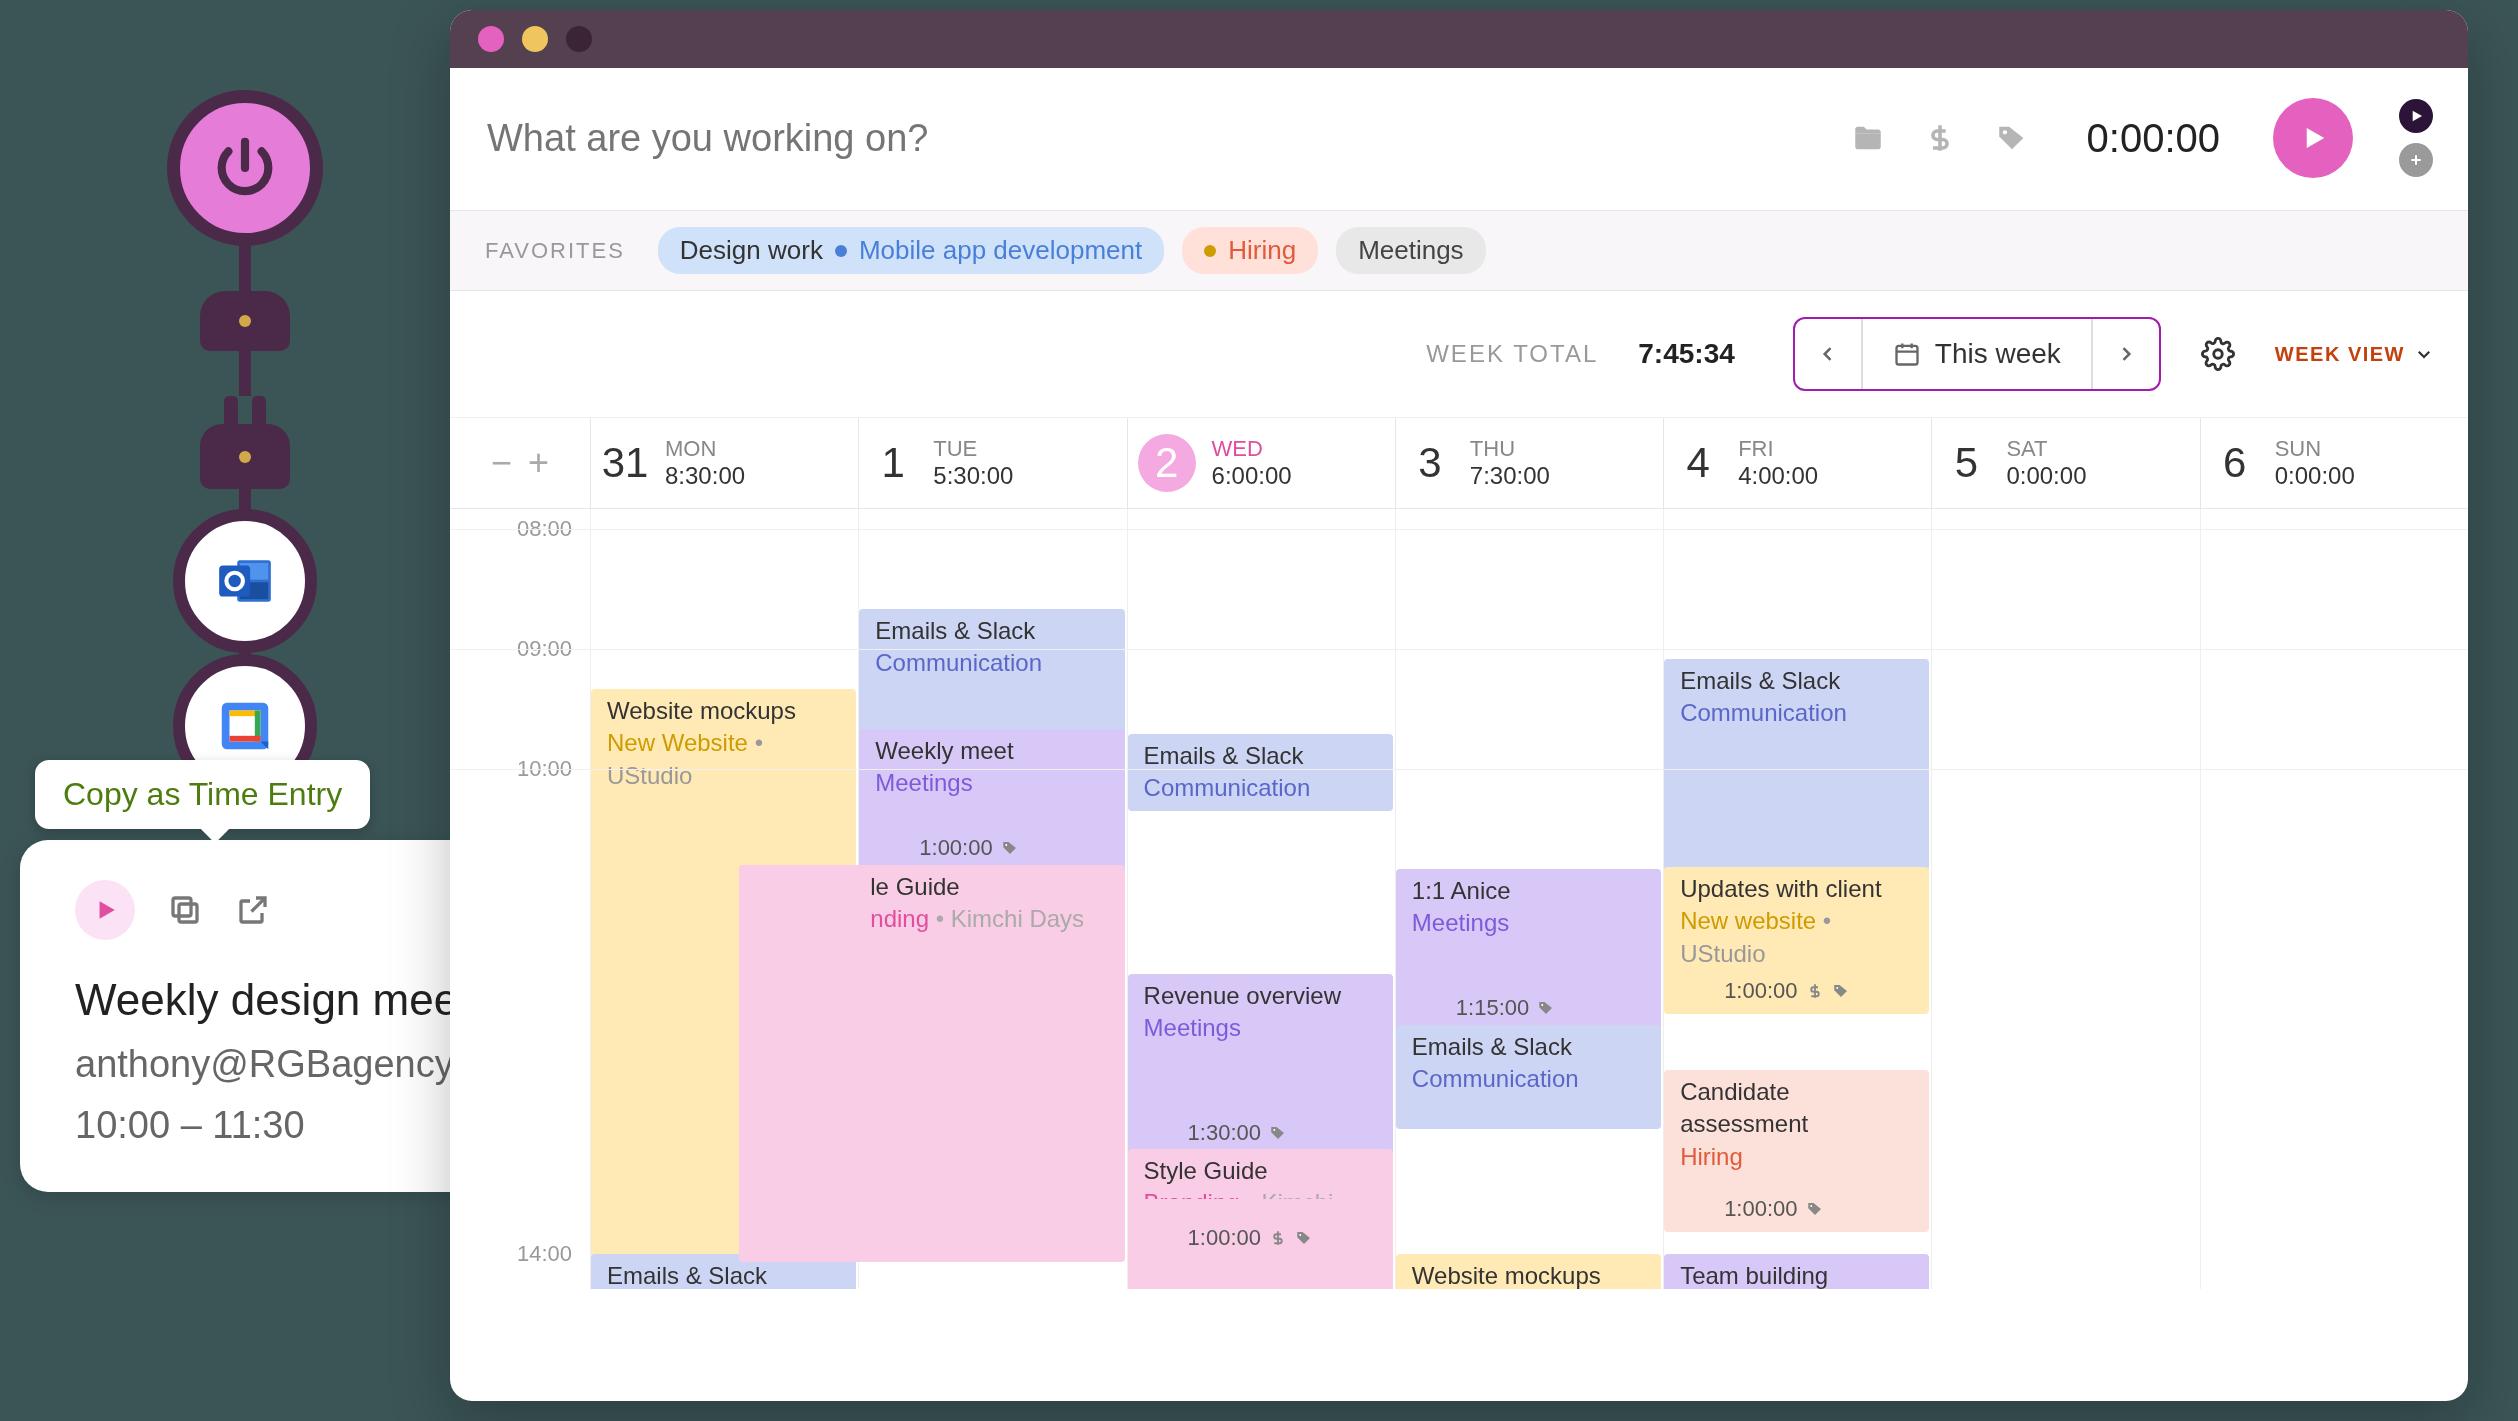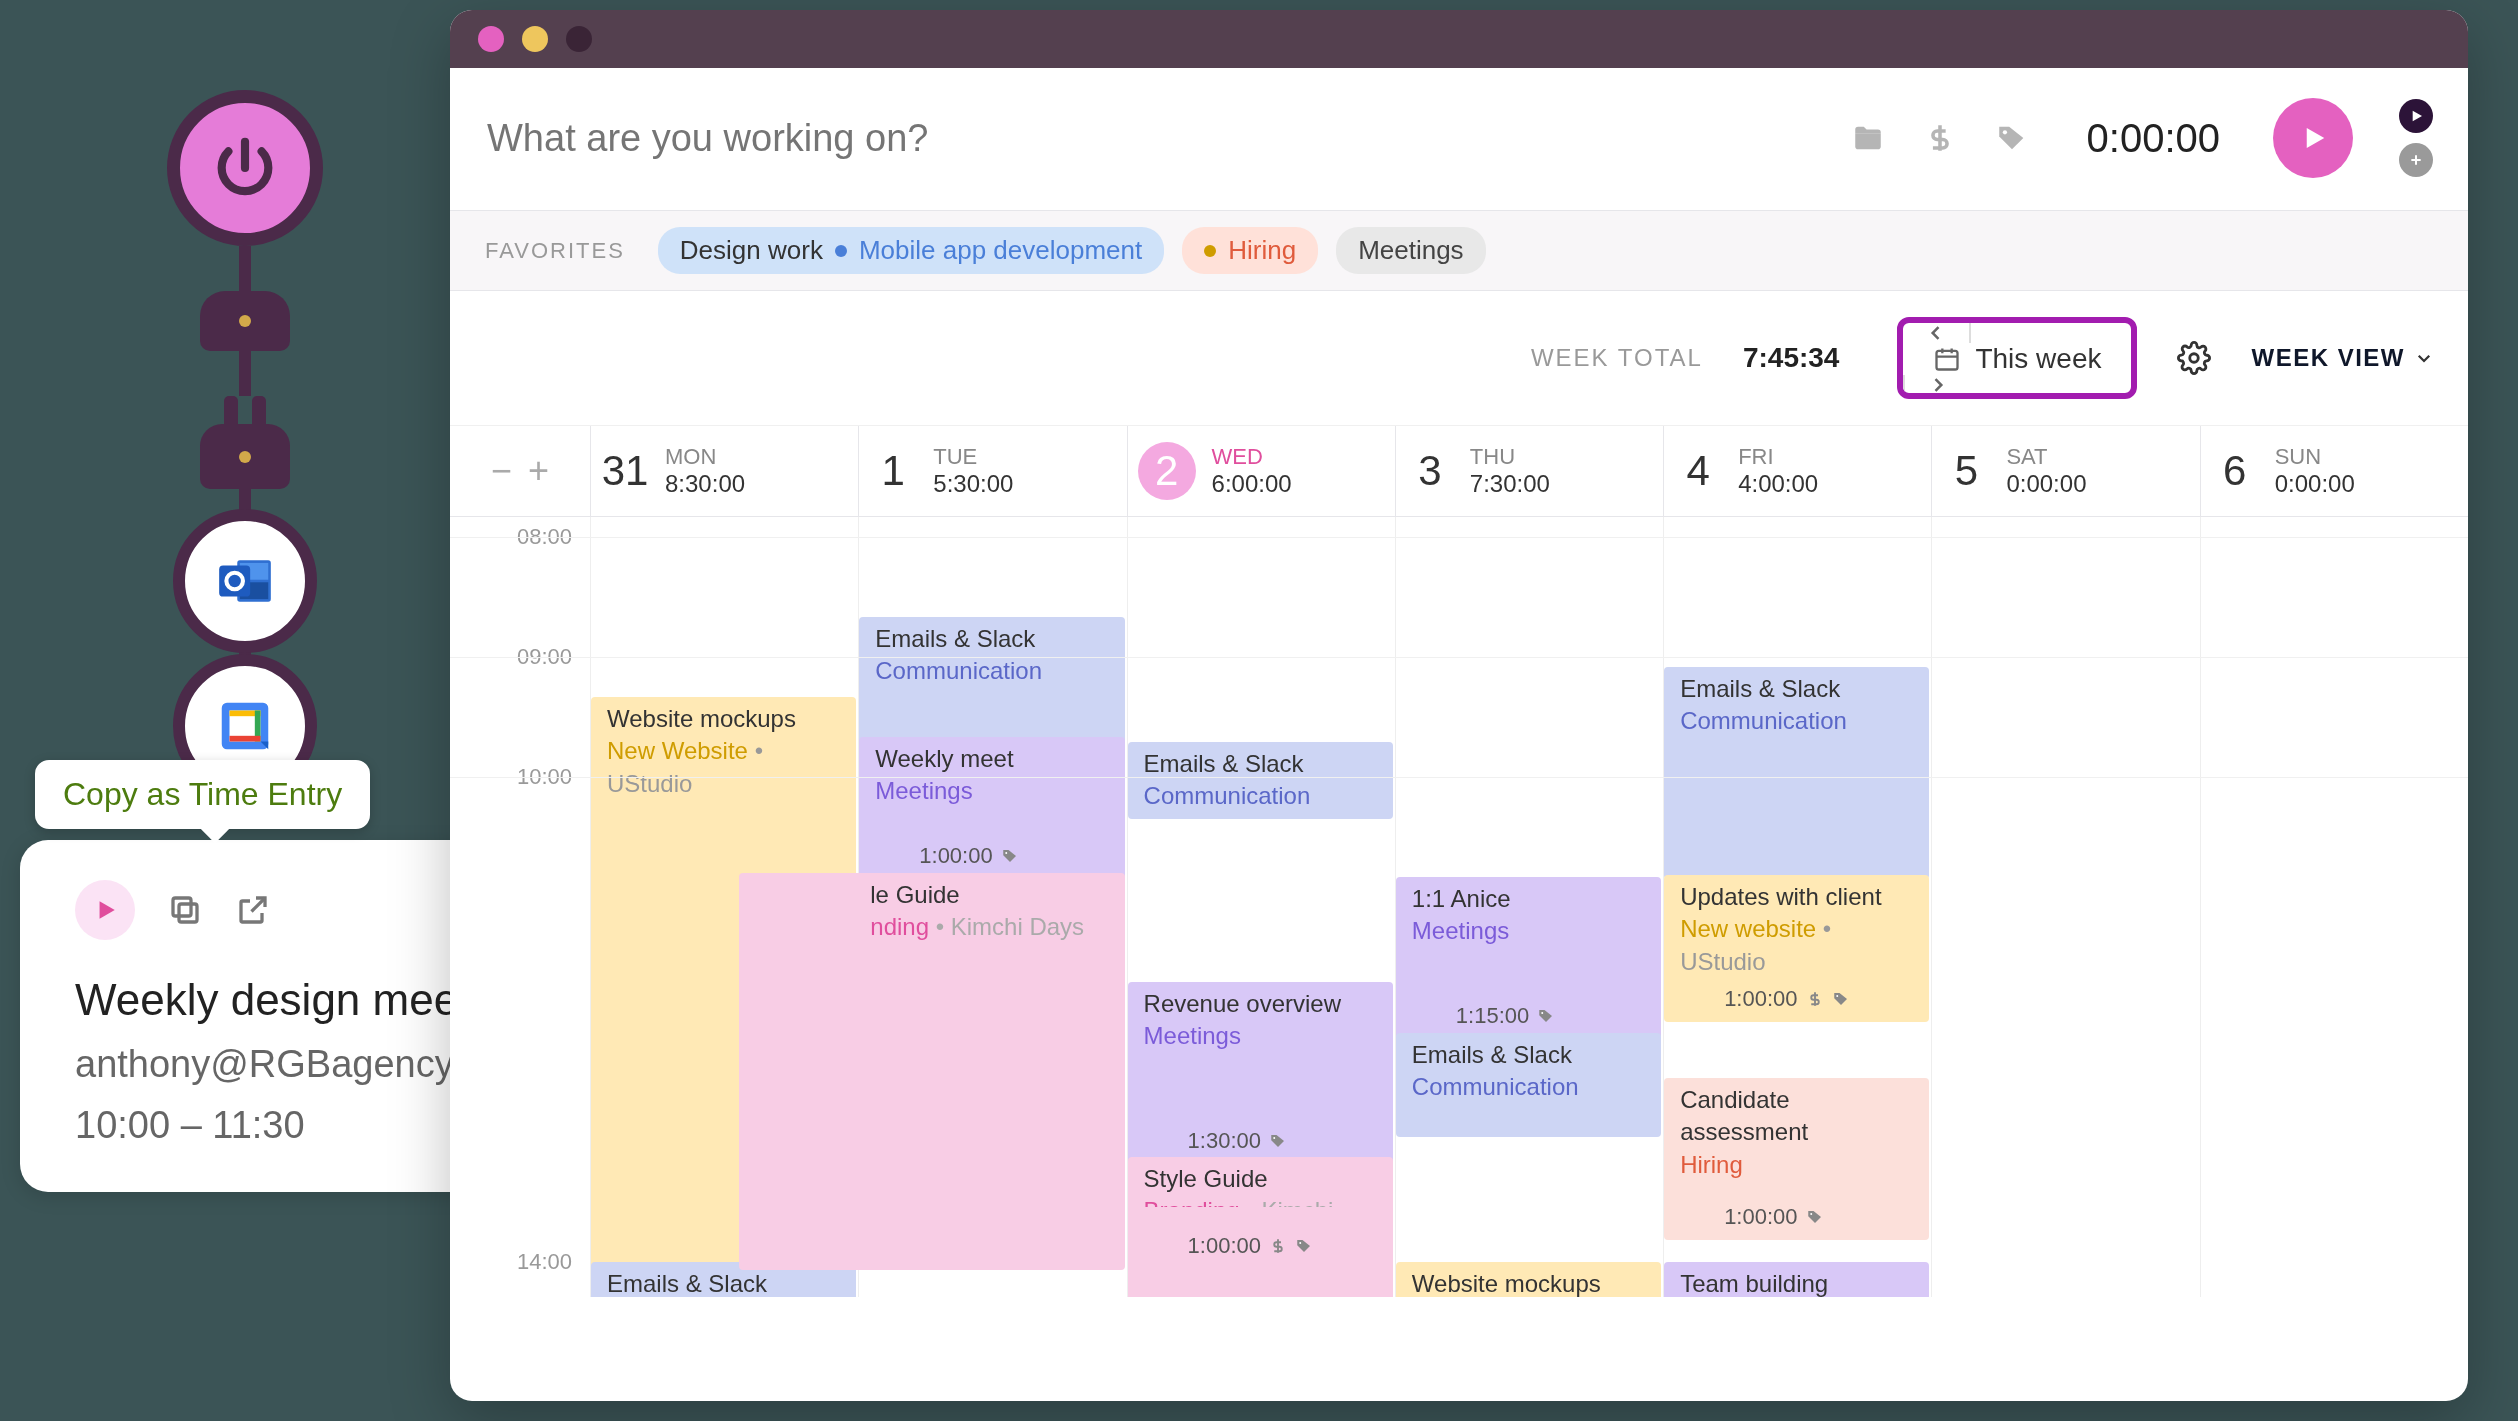--- a/index.html
+++ b/index.html
@@ -86,26 +86,26 @@
   .p-design{background:#cfe2f9;color:#333;}
   .p-mobile{color:#4a7fd8;}
   .dot{width:12px;height:12px;border-radius:50%;display:inline-block;}
   .p-hire{background:#ffe1d9;color:#333;} .p-hire .txt{color:var(--red-text);}
   .p-meet{background:#e8e8e8;color:#444;}
 
   .toolbar{display:flex;align-items:center;padding:26px 35px;gap:28px;border-bottom:1px solid #f0f0f0;}
   .spacer{flex:1;}
   .weektotal{font-size:24px;letter-spacing:2px;color:#999;font-weight:500;}
   .weektotal-val{font-size:28px;color:#222;font-weight:600;margin-left:12px;margin-right:30px;}
-  .nav{display:flex;border:6px solid #a21caf;border-radius:12px;overflow:hidden;height:70px;flex-direction:column;}
+  .nav{display:flex;border:2px solid #a21caf;border-radius:12px;overflow:hidden;height:70px;}
   .navbtn{width:66px;display:flex;align-items:center;justify-content:center;border-right:2px solid #ddd;}
   .navbtn:last-child{border-right:none;border-left:2px solid #ddd;}
   .navmid{padding:0 30px;display:flex;align-items:center;gap:14px;font-size:28px;color:#333;}
   .gear{width:34px;height:34px;color:#333;margin:0 12px;}
-  .viewsel{font-size:24px;letter-spacing:1.5px;font-weight:600;color:#0f172a;display:flex;align-items:center;gap:10px;}
+  .viewsel{font-size:20px;letter-spacing:1.5px;font-weight:600;color:#c2410c;display:flex;align-items:center;gap:10px;}
 
   .days{display:flex;border-bottom:1px solid var(--border);}
   .day-gutter{width:140px;display:flex;align-items:center;justify-content:center;gap:16px;}
   .zoombtn{font-size:36px;color:#aaa;font-weight:300;}
   .day{flex:1;padding:16px 0 16px 10px;display:flex;align-items:center;gap:16px;border-left:1px solid var(--border);}
   .dnum{font-size:42px;font-weight:500;color:#333;width:48px;text-align:center;}
   .dnum.active{width:58px;height:58px;border-radius:50%;background:#f4a9e0;color:#fff;display:flex;align-items:center;justify-content:center;}
   .dinfo{display:flex;flex-direction:column;gap:0px;}
   .dname{font-size:22px;color:#888;font-weight:500;}
   .dname.active{color:var(--pink-text);}

